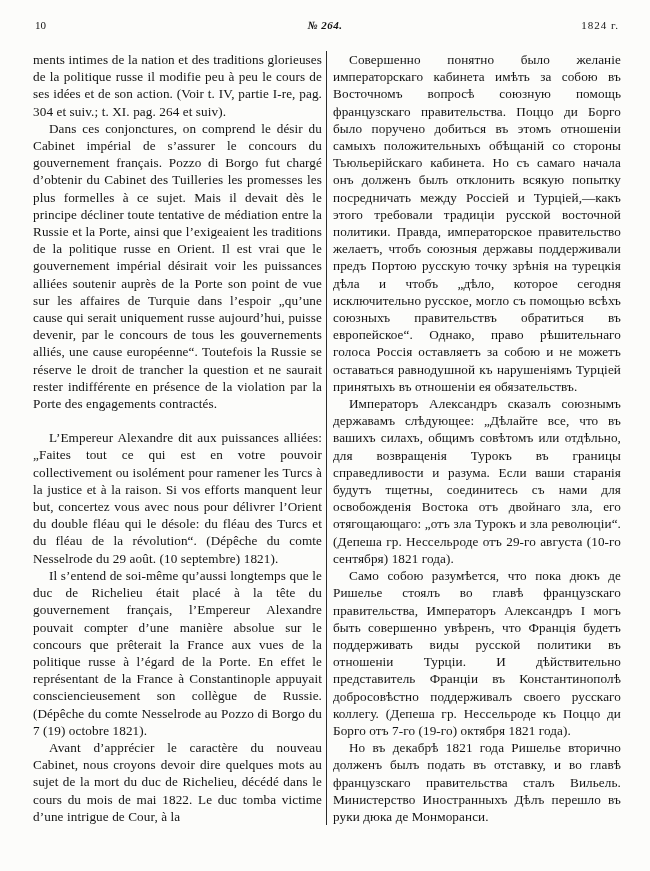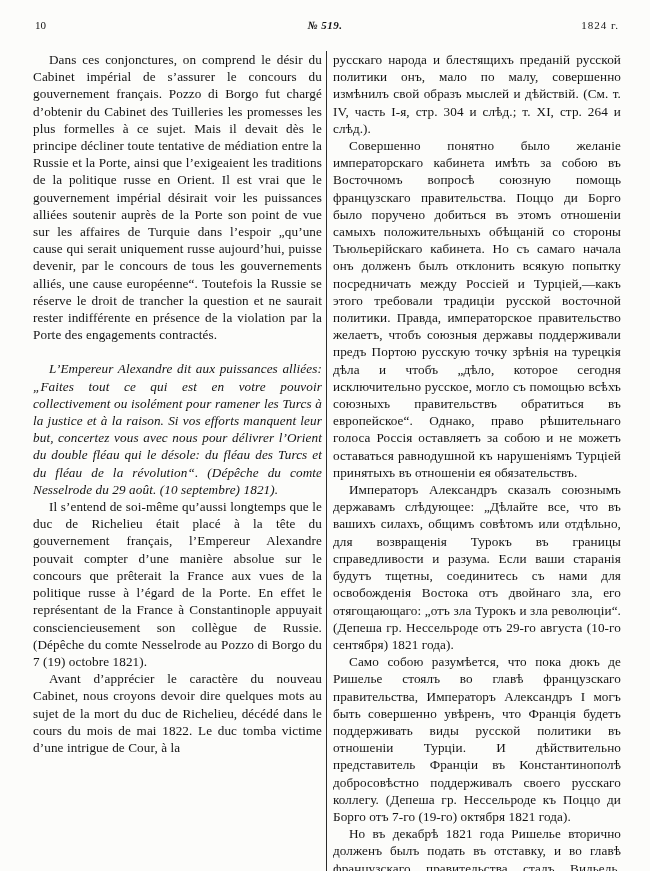--- a/index.html
+++ b/index.html
@@ -64,47 +64,46 @@
   }
   .column p {
     margin: 0;
     text-indent: 16px;
   }
   .column p.continuation {
     text-indent: 0;
   }
   .column p.gap-before {
     margin-top: 17px;
-    font-style: italic;
   }
 </style>
 </head>
 <body>
 
 <div class="page">
 
   <div class="page-header">
     <span class="page-number">10</span>
-    <span class="issue-number">№ 519.</span>
+    <span class="issue-number">№ 264.</span>
     <span class="year">1824 г.</span>
   </div>
 
   <div class="columns">
 
     <div class="column left">
+      <p class="continuation">ments intimes de la nation et des traditions glorieuses de la politique russe il modifie peu à peu le cours de ses idées et de son action. (Voir t. IV, partie I-re, pag. 304 et suiv.; t. XI. pag. 264 et suiv).</p>
       <p>Dans ces conjonctures, on comprend le désir du Cabinet impérial de s’assurer le concours du gouvernement français. Pozzo di Borgo fut chargé d’obtenir du Cabinet des Tuilleries les promesses les plus formelles à ce sujet. Mais il devait dès le principe décliner toute tentative de médiation entre la Russie et la Porte, ainsi que l’exigeaient les traditions de la politique russe en Orient. Il est vrai que le gouvernement impérial désirait voir les puissances alliées soutenir auprès de la Porte son point de vue sur les affaires de Turquie dans l’espoir „qu’une cause qui serait uniquement russe aujourd’hui, puisse devenir, par le concours de tous les gouvernements alliés, une cause européenne“. Toutefois la Russie se réserve le droit de trancher la question et ne saurait rester indifférente en présence de la violation par la Porte des engagements contractés.</p>
       <p class="gap-before">L’Empereur Alexandre dit aux puissances alliées: „Faites tout ce qui est en votre pouvoir collectivement ou isolément pour ramener les Turcs à la justice et à la raison. Si vos efforts manquent leur but, concertez vous avec nous pour délivrer l’Orient du double fléau qui le désole: du fléau des Turcs et du fléau de la révolution“. (Dépêche du comte Nesselrode du 29 août. (10 septembre) 1821).</p>
       <p>Il s’entend de soi-même qu’aussi longtemps que le duc de Richelieu était placé à la tête du gouvernement français, l’Empereur Alexandre pouvait compter d’une manière absolue sur le concours que prêterait la France aux vues de la politique russe à l’égard de la Porte. En effet le représentant de la France à Constantinople appuyait consciencieusement son collègue de Russie. (Dépêche du comte Nesselrode au Pozzo di Borgo du 7 (19) octobre 1821).</p>
       <p>Avant d’apprécier le caractère du nouveau Cabinet, nous croyons devoir dire quelques mots au sujet de la mort du duc de Richelieu, décédé dans le cours du mois de mai 1822. Le duc tomba victime d’une intrigue de Cour, à la</p>
     </div>
 
     <div class="column-divider"></div>
 
     <div class="column right">
-      <p class="continuation">русскаго народа и блестящихъ преданій русской политики онъ, мало по малу, совершенно измѣнилъ свой образъ мыслей и дѣйствій. (См. т. IV, часть I-я, стр. 304 и слѣд.; т. XI, стр. 264 и слѣд.).</p>
       <p>Совершенно понятно было желаніе императорскаго кабинета имѣть за собою въ Восточномъ вопросѣ союзную помощь французскаго правительства. Поццо ди Борго было поручено добиться въ этомъ отношеніи самыхъ положительныхъ обѣщаній со стороны Тьюльерійскаго кабинета. Но съ самаго начала онъ долженъ былъ отклонить всякую попытку посредничать между Россіей и Турціей,—какъ этого требовали традиціи русской восточной политики. Правда, императорское правительство желаетъ, чтобъ союзныя державы поддерживали предъ Портою русскую точку зрѣнія на турецкія дѣла и чтобъ „дѣло, которое сегодня исключительно русское, могло съ помощью всѣхъ союзныхъ правительствъ обратиться въ европейское“. Однако, право рѣшительнаго голоса Россія оставляетъ за собою и не можетъ оставаться равнодушной къ нарушеніямъ Турціей принятыхъ въ отношеніи ея обязательствъ.</p>
       <p>Императоръ Александръ сказалъ союзнымъ державамъ слѣдующее: „Дѣлайте все, что въ вашихъ силахъ, общимъ совѣтомъ или отдѣльно, для возвращенія Турокъ въ границы справедливости и разума. Если ваши старанія будутъ тщетны, соединитесь съ нами для освобожденія Востока отъ двойнаго зла, его отягощающаго: „отъ зла Турокъ и зла революціи“. (Депеша гр. Нессельроде отъ 29-го августа (10-го сентября) 1821 года).</p>
       <p>Само собою разумѣется, что пока дюкъ де Ришелье стоялъ во главѣ французскаго правительства, Императоръ Александръ I могъ быть совершенно увѣренъ, что Франція будетъ поддерживать виды русской политики въ отношеніи Турціи. И дѣйствительно представитель Франціи въ Константинополѣ добросовѣстно поддерживалъ своего русскаго коллегу. (Депеша гр. Нессельроде къ Поццо ди Борго отъ 7-го (19-го) октября 1821 года).</p>
       <p>Но въ декабрѣ 1821 года Ришелье вторично долженъ былъ подать въ отставку, и во главѣ французскаго правительства сталъ Вильель. Министерство Иностранныхъ Дѣлъ перешло въ руки дюка де Монморанси.</p>
 
     </div>
 
   </div>
 
 </div>

